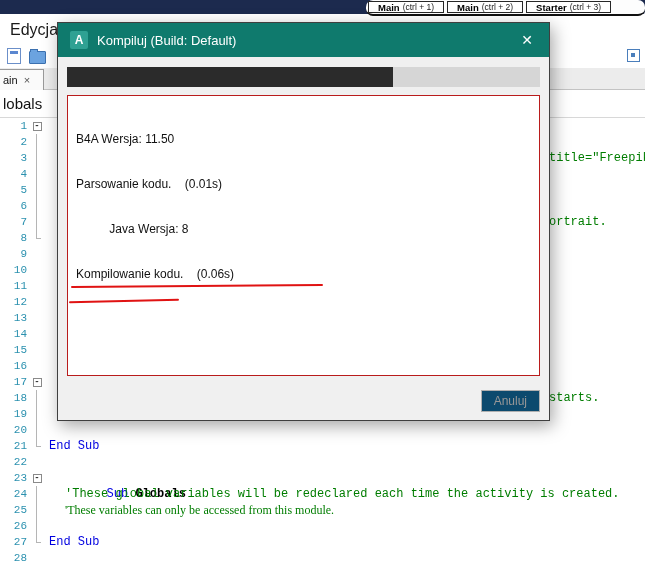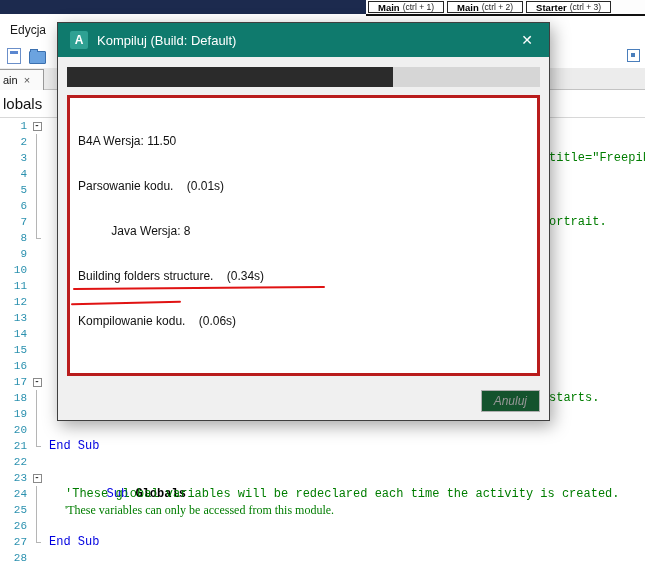--- a/index.html
+++ b/index.html
@@ -7,28 +7,28 @@
           font-family:"Liberation Sans",sans-serif;}
 
   
   .titlebar{position:absolute;top:0;left:0;width:100%;height:14px;
             background:var(--titlebar-bg,#1c2a4e);text-align:right;}
   .titlebar-text{color:#fff;font-size:9px;line-height:14px;padding-left:8px;display:inline-block;}
 
   
   .quick-panel{position:absolute;top:0;left:366px;width:279px;height:16px;background:#fdfdfd;
                border-bottom:2px solid #111;display:flex;gap:3px;padding:1px 0 1px 2px;
-               box-sizing:border-box;z-index:5;}
+               box-sizing:border-box;z-index:5;border-radius:7px;}
   .qbtn{appearance:none;background:#fff;border:1px solid #272727;display:flex;align-items:center;
         gap:3px;padding:0 9px;white-space:nowrap;font-family:"Liberation Sans",sans-serif;cursor:pointer;}
   .qbtn b{font-size:9.5px;} .qbtn span{font-size:8.5px;color:#222;}
 
   
   .menubar{position:absolute;top:16px;left:0;width:100%;height:28px;background:#fff;}
-  .menu-item{margin-left:10px;font-size:12px;line-height:28px;color:#1a1a1a;display:inline-block;cursor:default;}
+  .menu-item{margin-left:10px;font-size:16px;line-height:28px;color:#1a1a1a;display:inline-block;cursor:default;}
 
   .toolbar{position:absolute;top:44px;left:0;width:100%;height:24px;background:#fff;
            display:flex;align-items:center;gap:8px;padding-left:7px;box-sizing:border-box;}
   .icon-new{width:12px;height:14px;border:1px solid #6b8fc9;background:#fff;position:relative;}
   .icon-new::after{content:"";position:absolute;left:2px;top:2px;right:2px;height:3px;background:#5b87d0;}
   .icon-open{width:15px;height:11px;background:#6ba3e0;border:1px solid #3c71b0;border-radius:1px;
              position:relative;margin-top:3px;}
   .icon-open::before{content:"";position:absolute;top:-3px;left:0;width:6px;height:2px;
              background:#6ba3e0;border:1px solid #3c71b0;border-bottom:none;}
   .icon-right{position:absolute;right:5px;top:5px;width:11px;height:11px;border:1px solid #4a7ebb;background:#fff;}
@@ -72,30 +72,30 @@
           align-items:center;padding:0 12px;gap:9px;cursor:default;}
   .dlg-icon{width:18px;height:18px;background:#2fa193;color:#fff;font:700 12px/18px "Liberation Sans",sans-serif;
             text-align:center;border-radius:2px;flex:0 0 auto;}
   .dlg-title{color:#fff;font-size:13px;}
   .dlg-close{margin-left:auto;color:#fff;font-size:14px;cursor:pointer;padding:0 4px;}
 
   .progress{position:absolute;left:9px;top:44px;width:473px;height:20px;background:#d6d6d6;}
   .progress-fill{height:100%;width:0;background:var(--progress-fill,#2b2b2b);}
 
   .log{position:absolute;left:9px;top:72px;width:473px;height:281px;background:#fff;
-       border:3px solid #b91c1c;box-sizing:border-box;padding:6px 8px;
+       border:1px solid #b91c1c;box-sizing:border-box;padding:6px 8px;
        font:12px/15px "Liberation Sans",sans-serif;color:#111;white-space:pre;overflow:hidden;}
   .log-line{height:15px;}
   .red-line{position:absolute;height:2px;background:var(--error-annotation,#e01313);border-radius:2px;}
   .red-line-1{left:3px;top:189px;width:252px;transform:rotate(-0.5deg);}
   .red-line-2{left:1px;top:204px;width:110px;transform:rotate(-1.4deg);}
 
   .dlg-buttons{position:absolute;right:9px;bottom:8px;display:flex;gap:9px;align-items:center;}
   .btn{appearance:none;font:12px "Liberation Sans",sans-serif;height:22px;padding:0 12px;cursor:pointer;}
-  .btn-cancel{background:#14532d;border:1px solid #b0b0b0;color:#979797;font-style:italic;}
+  .btn-cancel{background:#0c4a6e;border:1px solid #b0b0b0;color:#979797;}
   .btn-close{background:#f3f3f3;border:2px solid #2e2e2e;color:#000;height:23px;
              outline:1px dotted #666;outline-offset:-4px;}
 </style>
 </head>
 <body>
 
 <div class="screen">
 
   <div class="titlebar">
     <span class="titlebar-text">dget - B4A</span>
@@ -280,21 +280,20 @@
     </div>
 
     <div class="progress">
       <div class="progress-fill" style="width: 69%;"></div>
     </div>
 
     <div class="log">
       <div class="log-line">B4A Wersja: 11.50</div>
       <div class="log-line">Parsowanie kodu.    (0.01s)</div>
       <div class="log-line">          Java Wersja: 8</div>
-      <div class="log-line">Building folders structure.    (0.34s)</div>
       <div class="log-line">Kompilowanie kodu.    (0.06s)</div>
       
       
       
       
       
       
       
       <div class="red-line red-line-1"></div>
       <div class="red-line red-line-2"></div>

